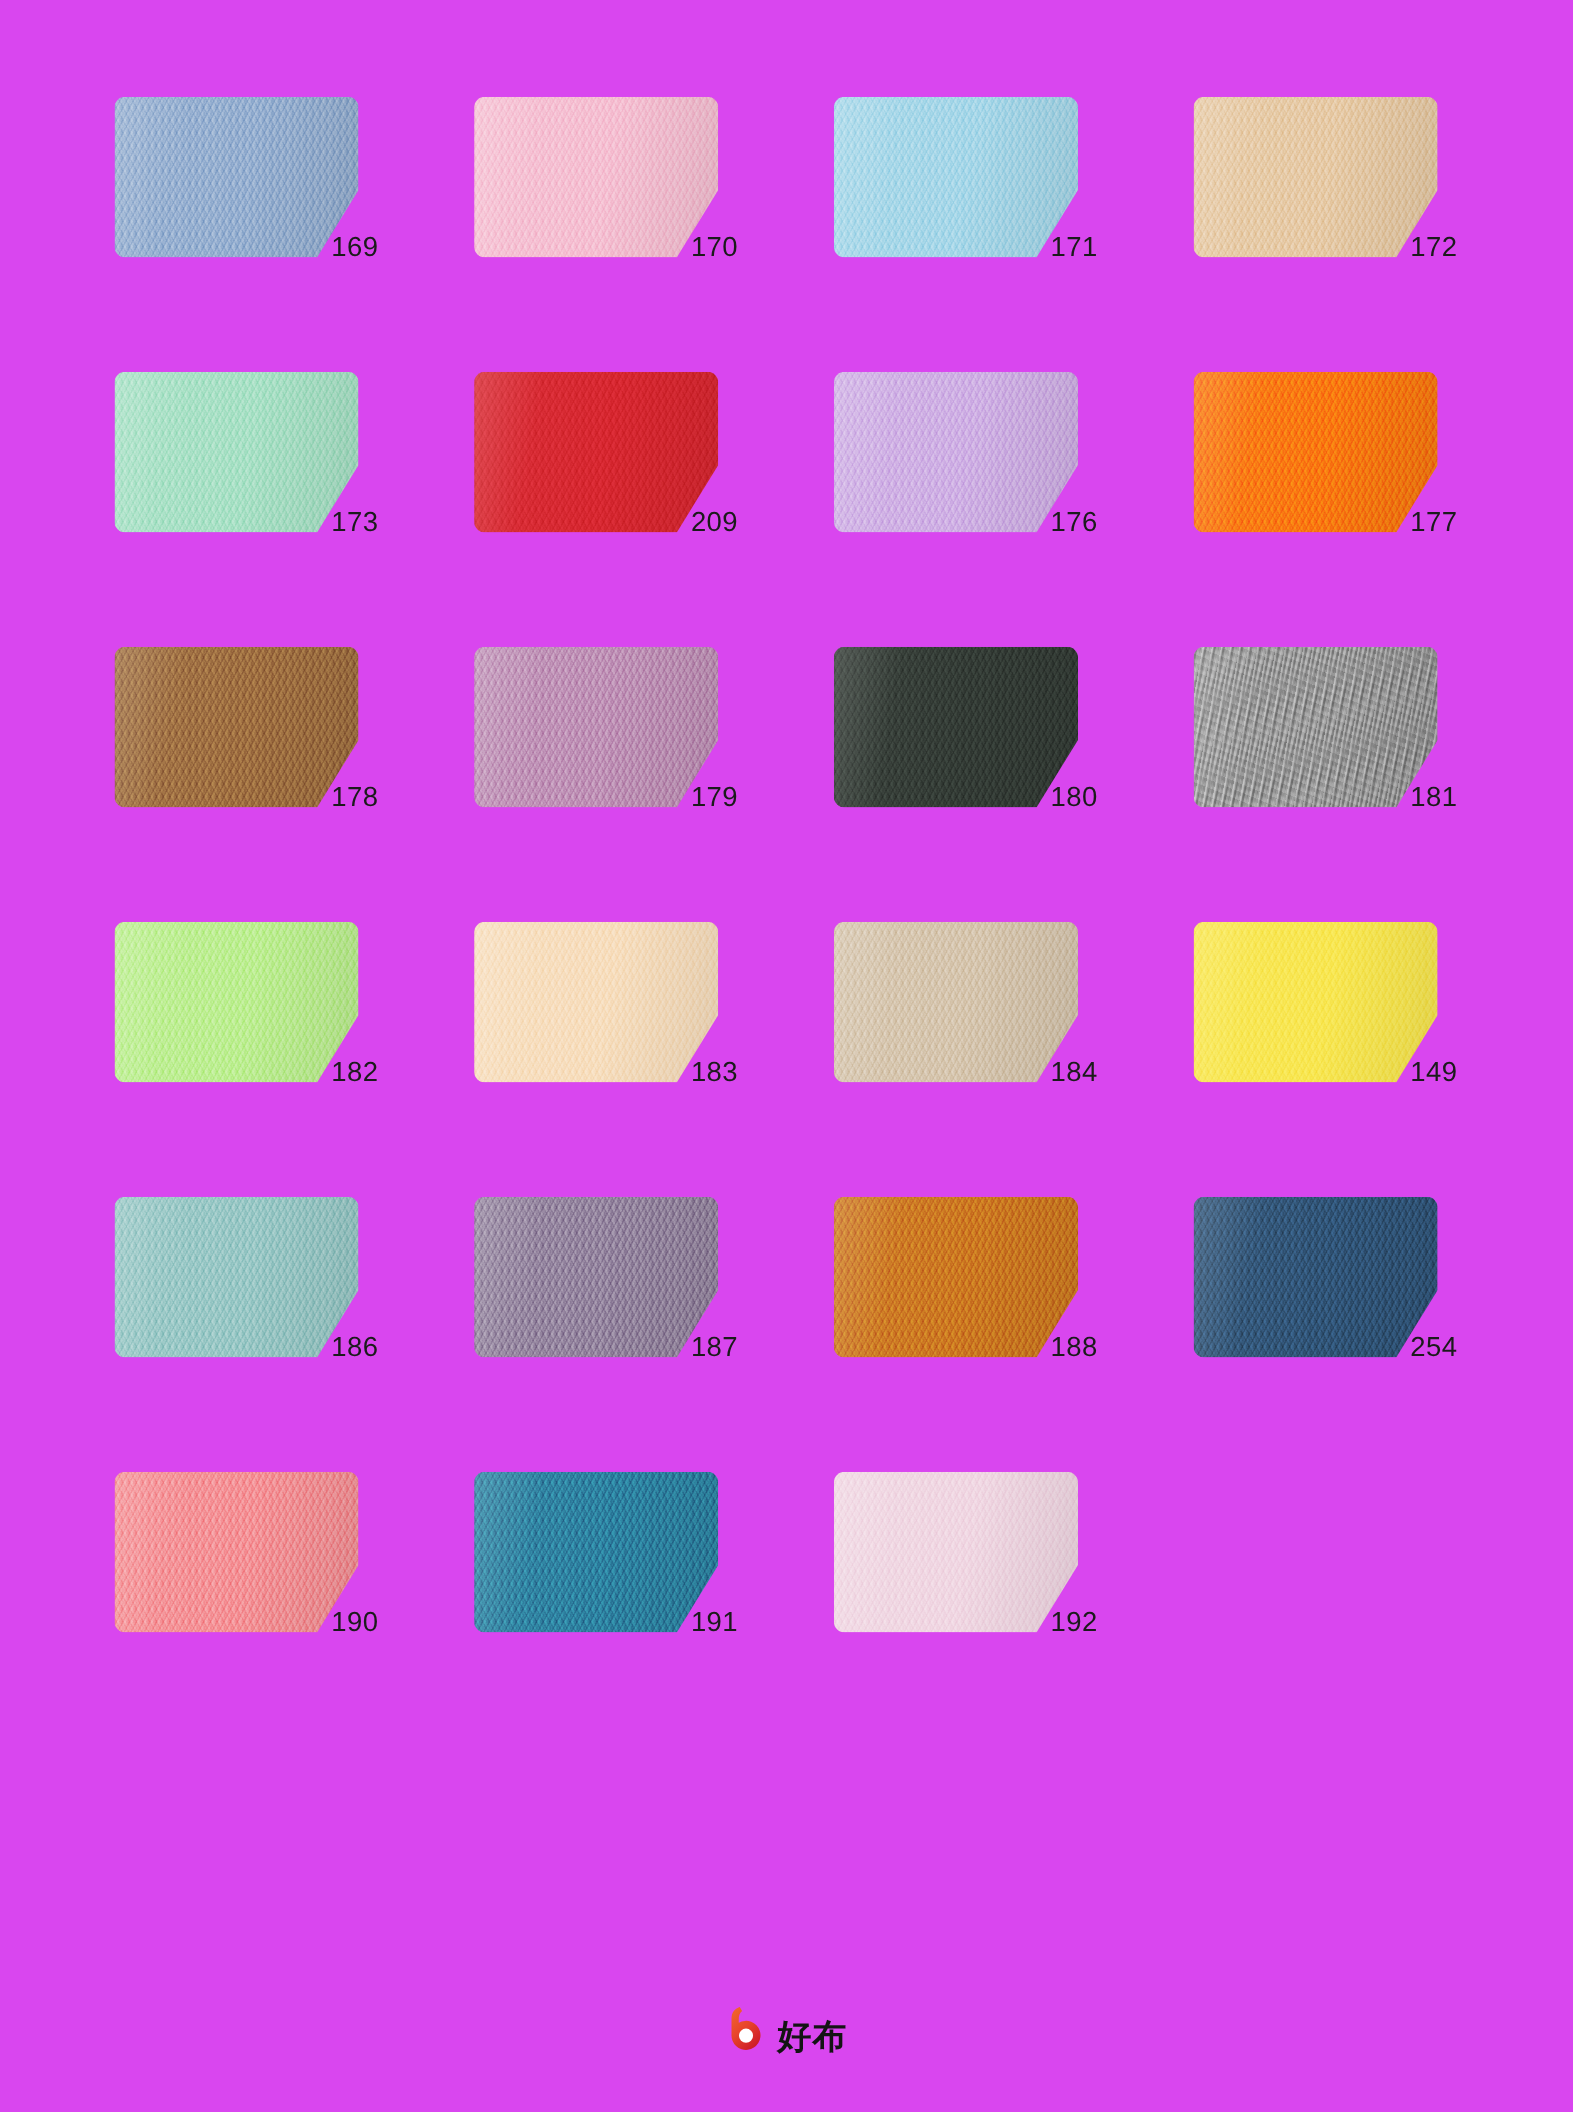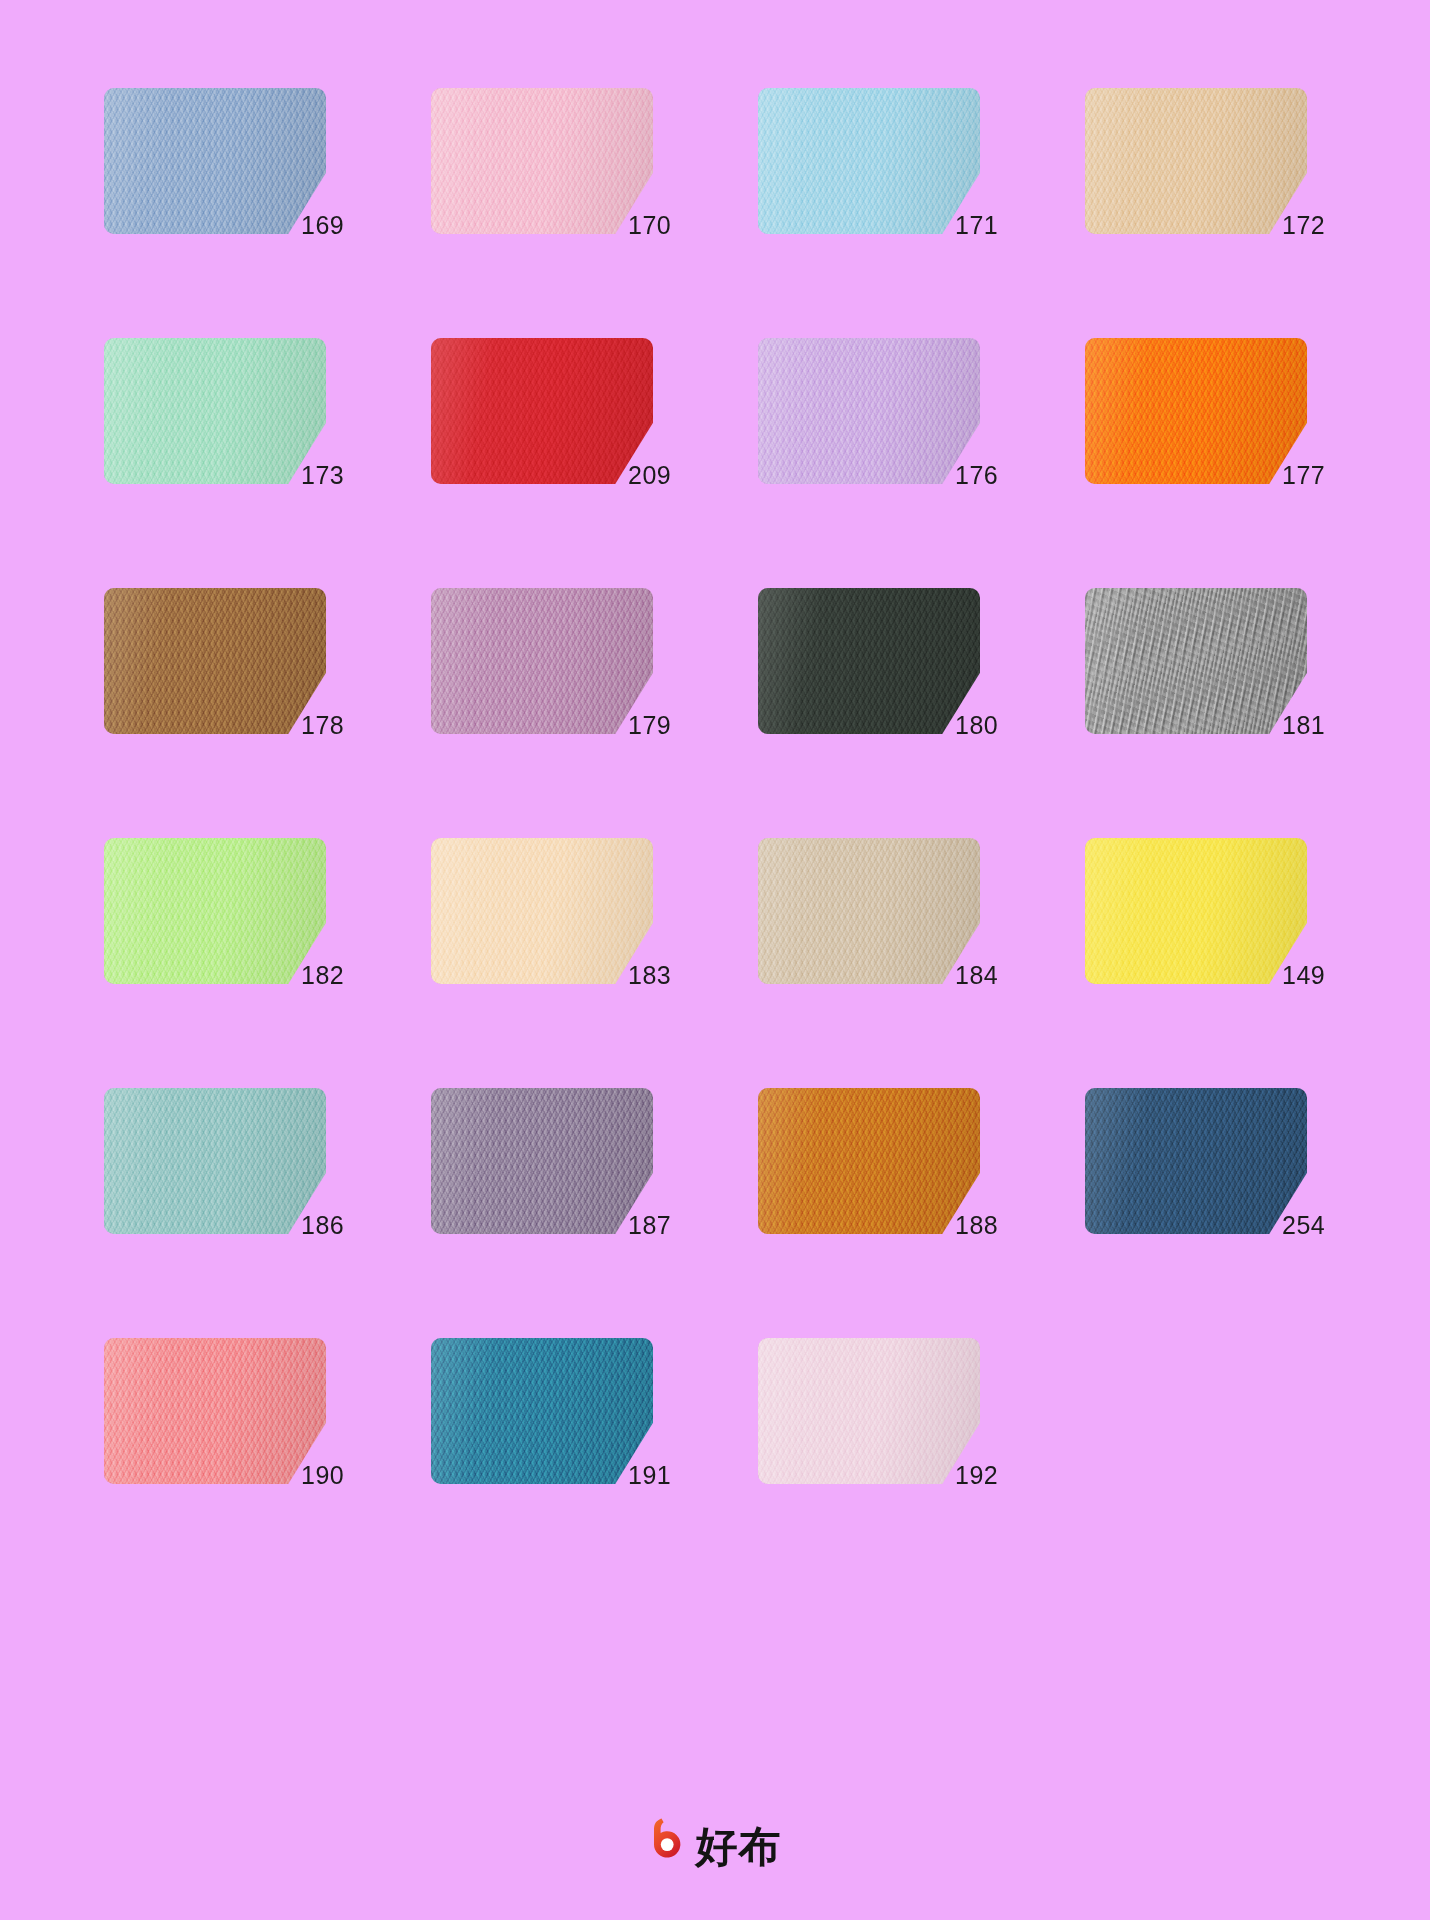--- a/index.html
+++ b/index.html
@@ -12,21 +12,21 @@
     width: 1430px;
     height: 1920px;
     font-family: "Liberation Sans", sans-serif;
     position: relative;
     overflow: hidden;
   }
 
   #sheet {
     width: 1430px;
     height: 1920px;
-    background: #f0abfc;
+    background: #d946ef;
     position: relative;
     box-sizing: border-box;
   }
 
   #swatch-grid {
     position: absolute;
     left: 104px;
     top: 88px;
     width: 1222px;
     display: grid;
@@ -169,21 +169,21 @@
     align-items: center;
     gap: 7px;
   }
   .brand-mark {
     width: 40px;
     height: 42px;
     display: block;
   }
   .brand-name {
     font-family: "DejaVu Sans", sans-serif;
-    font-size: 42px;
+    font-size: 31px;
     font-weight: 700;
     color: #141414;
     letter-spacing: 1px;
     line-height: 1;
     margin-top: 20px;
   }
 </style>
 </head>
 <body>
 

